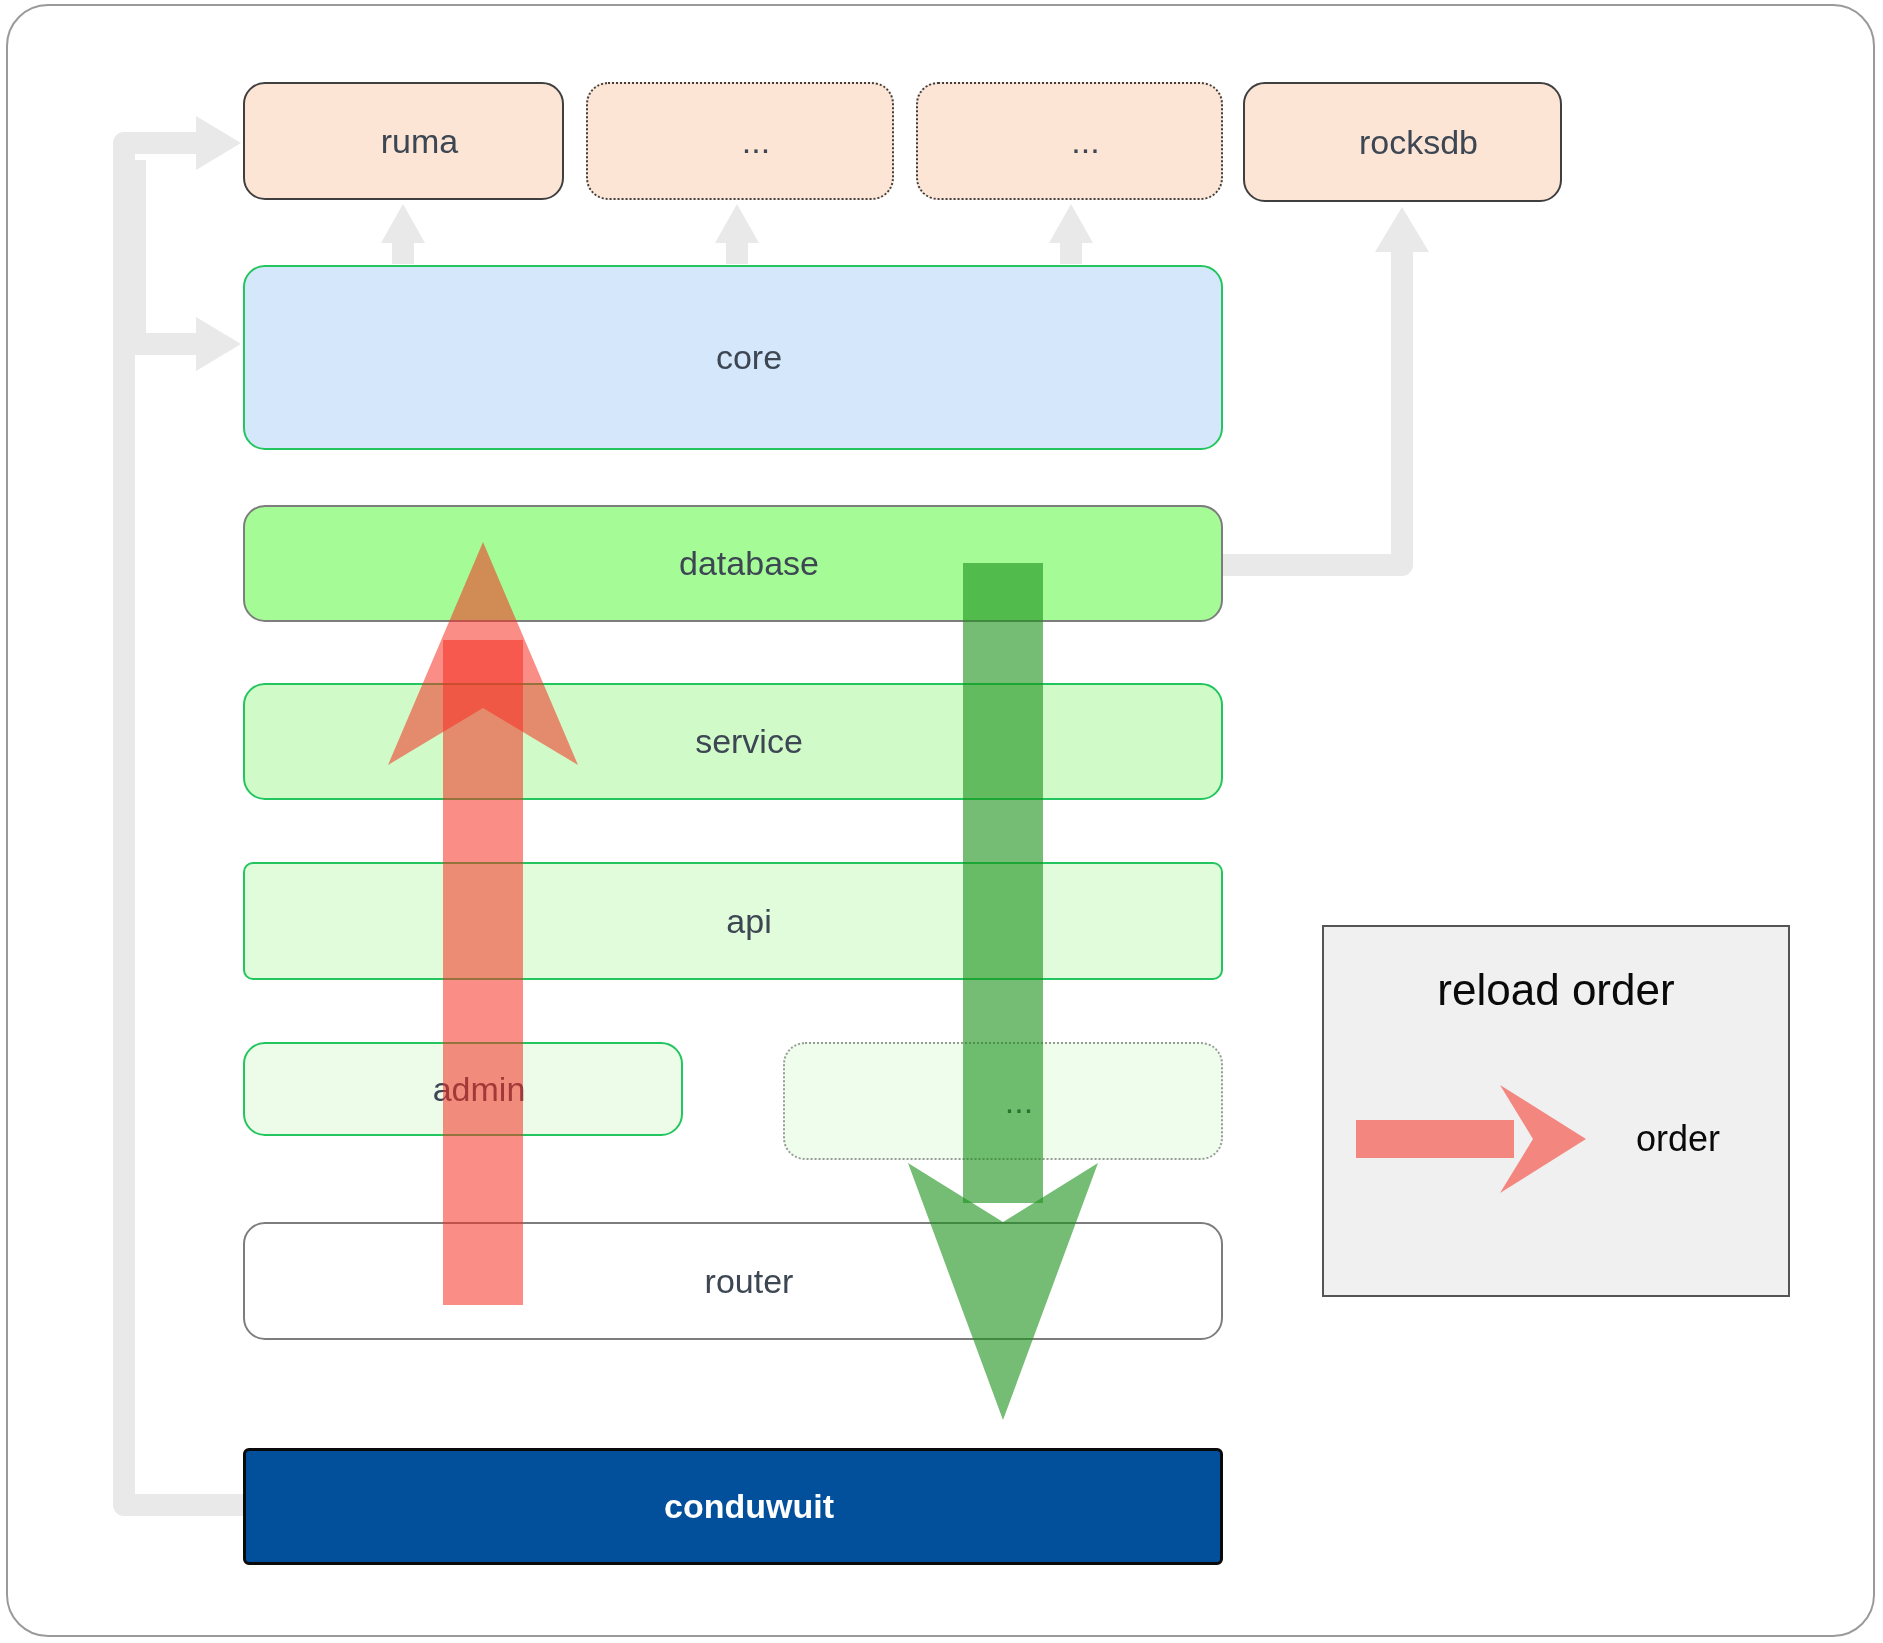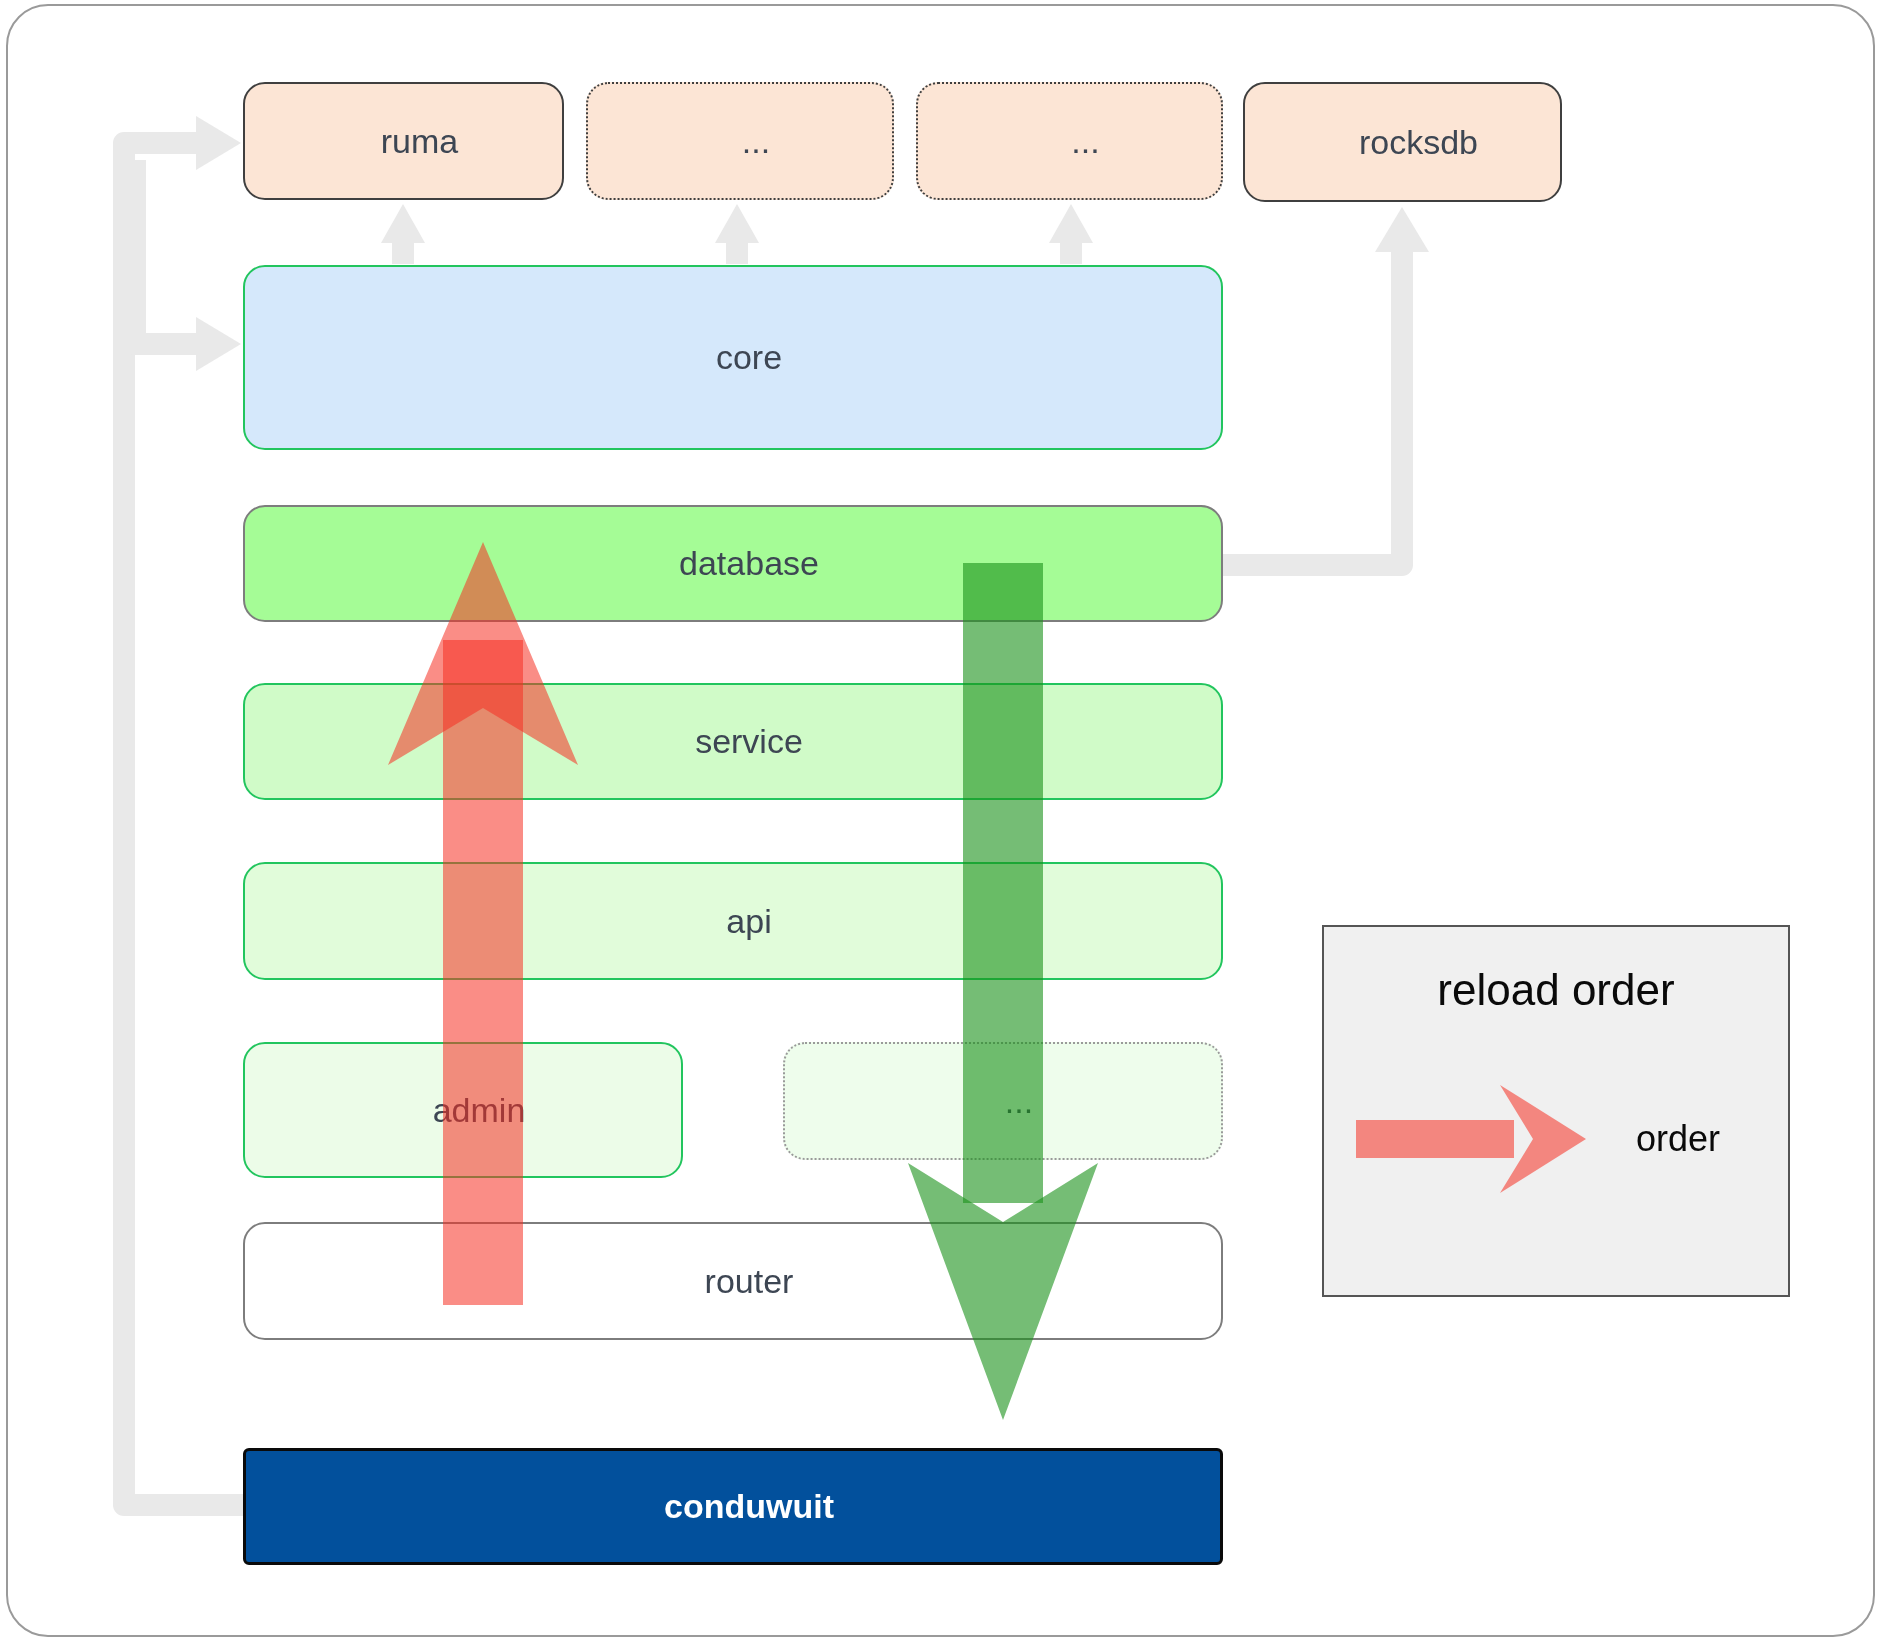--- a/index.html
+++ b/index.html
@@ -19,22 +19,22 @@
   .solid-gray2{border:2px solid #7d7d7d;}
   .dotted-gray{border:2px dotted #9a9a9a;}
 
   .ruma    {left:243px;top:82px;width:321px;height:118px;background:var(--peach);}
   .dots1   {left:586px;top:82px;width:308px;height:118px;background:var(--peach);}
   .dots2   {left:916px;top:82px;width:307px;height:118px;background:var(--peach);}
   .rocksdb {left:1243px;top:82px;width:319px;height:120px;background:var(--peach);}
   .core    {left:243px;top:265px;width:980px;height:185px;background:var(--blue);}
   .database{left:243px;top:505px;width:980px;height:117px;background:var(--green-bright);}
   .service {left:243px;top:683px;width:980px;height:117px;background:var(--green-light);}
-  .api     {left:243px;top:862px;width:980px;height:118px;background:var(--green-pale);}
-  .admin   {left:243px;top:1042px;width:440px;height:136px;background:var(--green-faint);}
+  .api     {left:243px;top:862px;width:980px;height:118px;background:var(--green-pale);border-radius:10px;}
+  .admin   {left:243px;top:1042px;width:440px;height:94px;background:var(--green-faint);}
   .dots3   {left:783px;top:1042px;width:440px;height:118px;background:#eefdec;}
   .router  {left:243px;top:1222px;width:980px;height:118px;background:var(--white);}
   .conduwuit{left:243px;top:1448px;width:980px;height:117px;background:var(--navy);
              border:3px solid #0a0a0a;border-radius:6px;color:#fff;font-weight:bold;}
 
   .legend{position:absolute;left:1322px;top:925px;width:468px;height:372px;background:#f0f0f0;
           border:2px solid #555;box-sizing:border-box;display:flex;flex-direction:column;align-items:center;gap:48px;}
   .legend-title{margin-top:38px;font-size:44px;color:#0a0a0a;}
   .legend-row{display:flex;align-items:center;width:100%;padding-left:24px;box-sizing:border-box;margin-top:14px;}
   .legend-row svg{flex:0 0 auto;}

